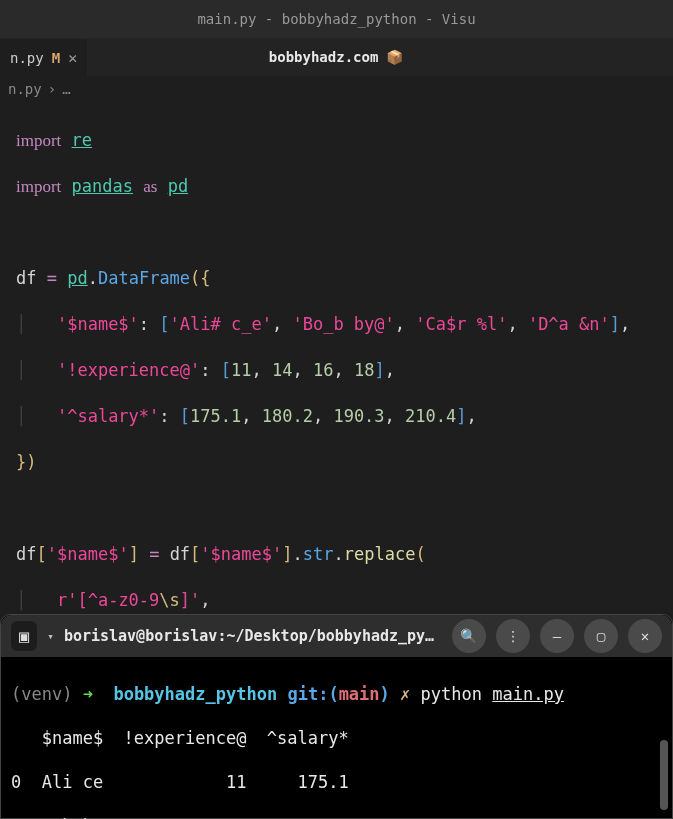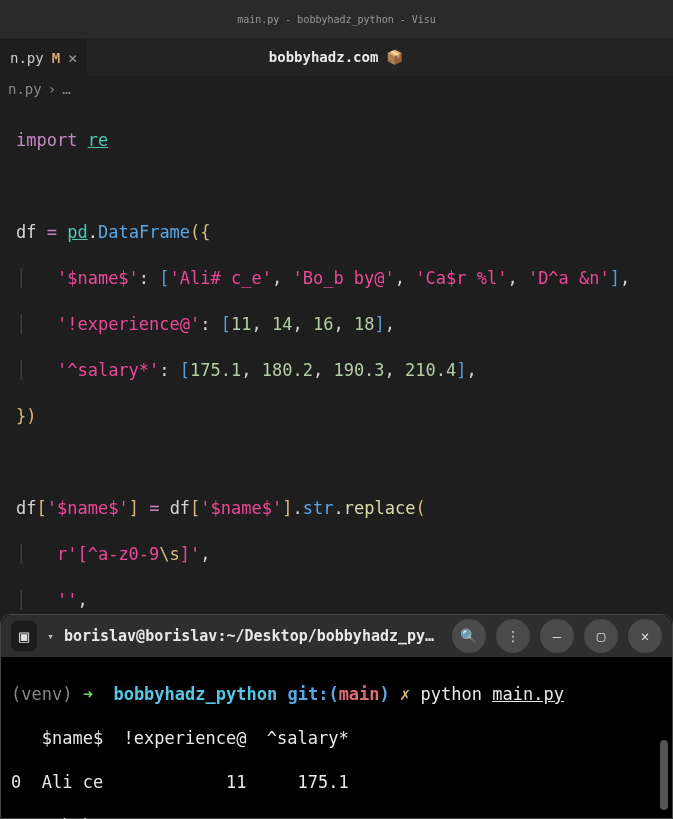--- a/index.html
+++ b/index.html
@@ -12,21 +12,21 @@
   overflow: hidden;
   color: #d4d4d4;
 }
 .title-bar {
   height: 38px;
   background: #2a2a2a;
   display: flex;
   align-items: center;
   justify-content: center;
   color: #999;
-  font-size: 10px;
+  font-size: 14px;
 }
 .tab-bar {
   height: 38px;
   background: #232323;
   display: flex;
   align-items: center;
   position: relative;
 }
 .tab {
   height: 38px;
@@ -57,21 +57,21 @@
   padding: 3px 8px;
   display: flex;
   align-items: center;
   gap: 6px;
 }
 .editor {
   padding: 4px 16px;
   line-height: 23px;
   white-space: pre;
 }
-.kw { color: #c586c0; }
+.kw { color: #c586c0; font-family: Liberation Serif, serif; }
 .mod { color: #4ec9b0; text-decoration: underline; }
 .var { color: #d4d4d4; margin-top: 48px; }
 .fn { color: #5aa7e6; }
 .fn-alt { color: #dcdcaa; }
 .op { color: #d4d4d4; }
 .eq { color: #c586c0; }
 .bracket-b { color: #569cd6; }
 .paren-y { color: #d7ba7d; }
 .str { color: #ec4899; text-align: right; }
 .str-esc { color: #d7ba7d; }
@@ -173,20 +173,21 @@
 </div>
 
 <div class="breadcrumb">
   <span>n.py</span>
   <span>›</span>
   <span>…</span>
 </div>
 
 <div class="editor">
 <div><span class="kw">import</span> <span class="mod">re</span></div>
+<div><span class="kw">import</span> <span class="mod">pandas</span> <span class="kw">as</span> <span class="mod">pd</span></div>
 <div>&nbsp;</div>
 <div><span class="var">df</span> <span class="eq">=</span> <span class="mod">pd</span><span class="op">.</span><span class="fn">DataFrame</span><span class="paren-y">({</span></div>
 <div><span class="indent-guide">│   </span><span class="str">'$name$'</span><span class="op">:</span> <span class="bracket-b">[</span><span class="str">'Ali# c_e'</span><span class="op">, </span><span class="str">'Bo_b by@'</span><span class="op">, </span><span class="str">'Ca$r %l'</span><span class="op">, </span><span class="str">'D^a &amp;n'</span><span class="bracket-b">]</span><span class="op">,</span></div>
 <div><span class="indent-guide">│   </span><span class="str">'!experience@'</span><span class="op">:</span> <span class="bracket-b">[</span><span class="num">11</span><span class="op">, </span><span class="num">14</span><span class="op">, </span><span class="num">16</span><span class="op">, </span><span class="num">18</span><span class="bracket-b">]</span><span class="op">,</span></div>
 <div><span class="indent-guide">│   </span><span class="str">'^salary*'</span><span class="op">:</span> <span class="bracket-b">[</span><span class="num">175.1</span><span class="op">, </span><span class="num">180.2</span><span class="op">, </span><span class="num">190.3</span><span class="op">, </span><span class="num">210.4</span><span class="bracket-b">]</span><span class="op">,</span></div>
 <div><span class="paren-y">})</span></div>
 <div>&nbsp;</div>
 <div><span class="var">df</span><span class="paren-y">[</span><span class="str">'$name$'</span><span class="paren-y">]</span> <span class="eq">=</span> <span class="var">df</span><span class="paren-y">[</span><span class="str">'$name$'</span><span class="paren-y">]</span><span class="op">.</span><span class="fn">str</span><span class="op">.</span><span class="fn-alt">replace</span><span class="paren-y">(</span></div>
 <div><span class="indent-guide">│   </span><span class="str">r</span><span class="str">'[^a-z0-9</span><span class="str-esc">\s</span><span class="str">]'</span><span class="op">,</span></div>
 <div><span class="indent-guide">│   </span><span class="str">''</span><span class="op">,</span></div>

